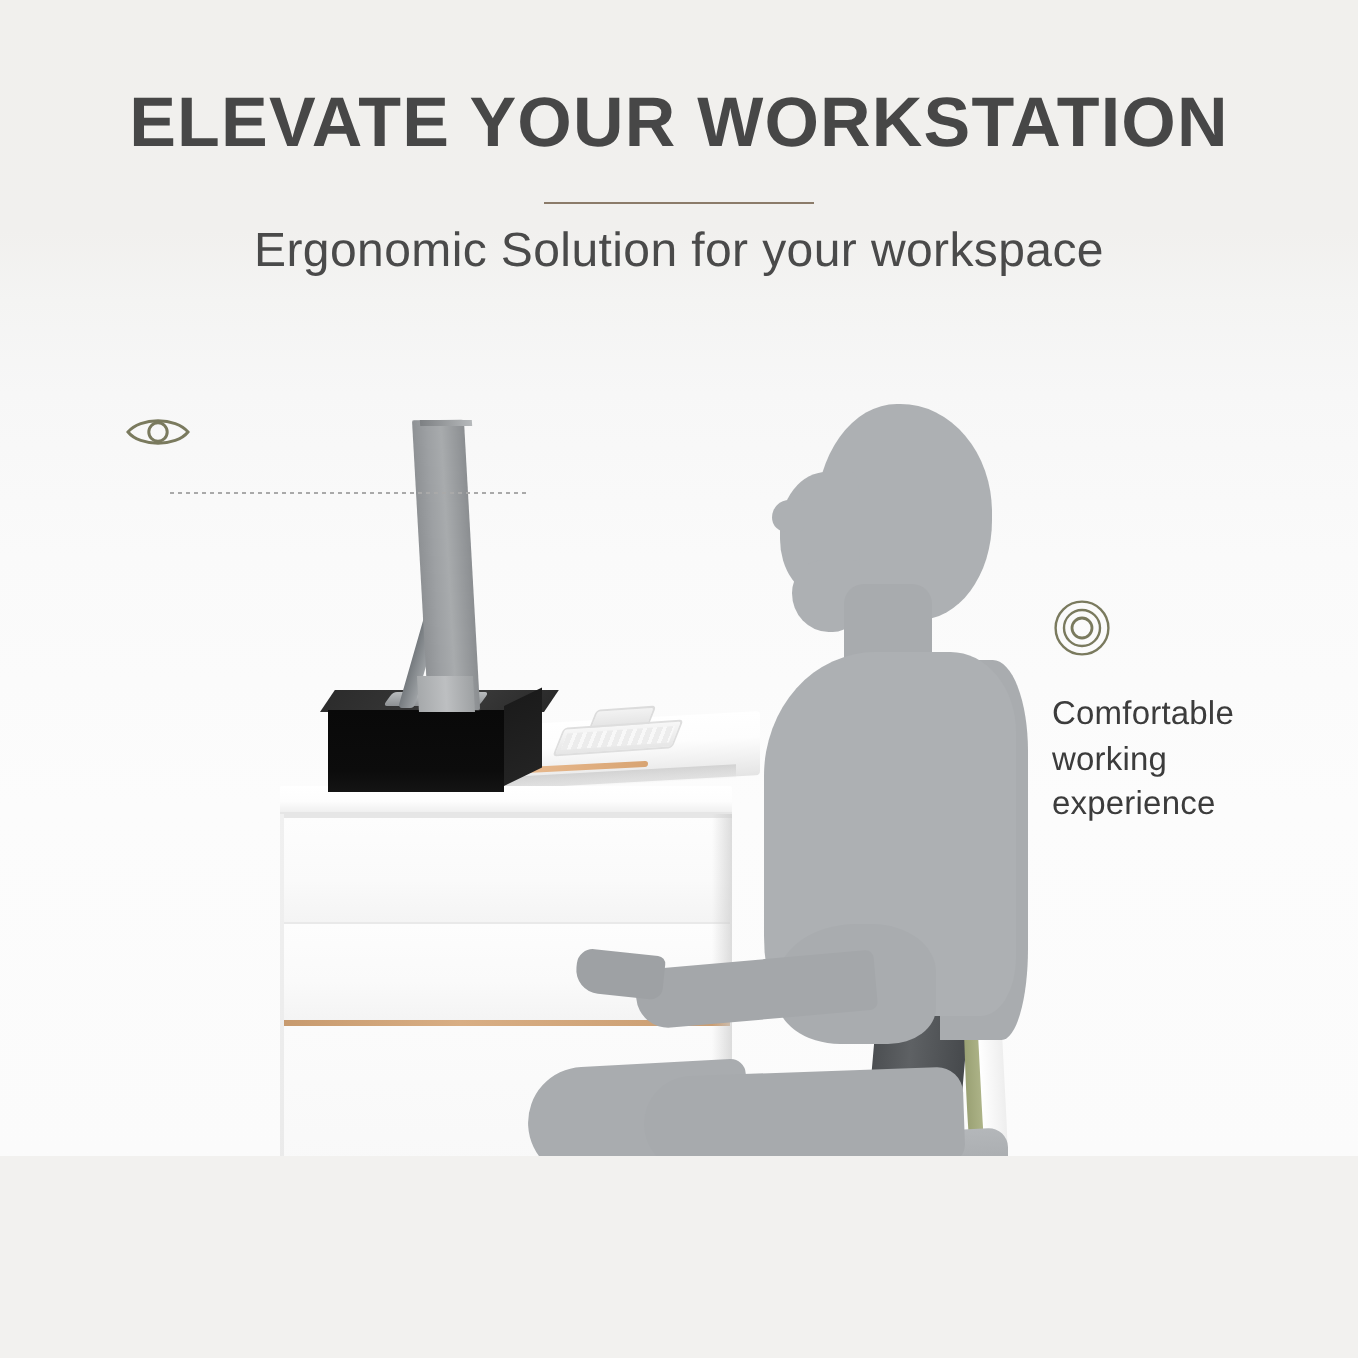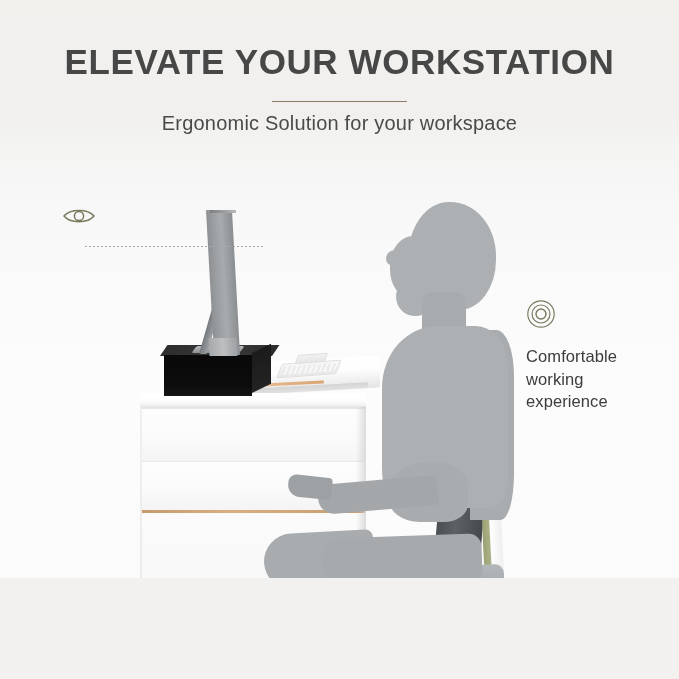--- a/index.html
+++ b/index.html
@@ -19,21 +19,21 @@
     position:absolute;left:0;top:44px;width:679px;text-align:center;
     font-size:35px;font-weight:bold;letter-spacing:0.6px;
     color:#474747;line-height:1.05;white-space:nowrap;
   }
   #divider{
     position:absolute;left:272px;top:101px;width:135px;height:1px;
     background:#8b7b69;
   }
   #subtitle{
     position:absolute;left:0;top:112px;width:679px;text-align:center;
-    font-size:20px;color:#4a4a4a;font-weight:400;letter-spacing:0.2px;
+    font-size:24px;color:#4a4a4a;font-weight:400;letter-spacing:0.2px;
   }
 
   
   #scene{position:absolute;left:0;top:150px;width:679px;height:529px;}
 
   
   .floor-shade{
     position:absolute;left:120px;top:470px;width:520px;height:60px;
     background:radial-gradient(ellipse at 50% 50%, rgba(160,160,160,.22) 0%, rgba(160,160,160,0) 72%);
   }

